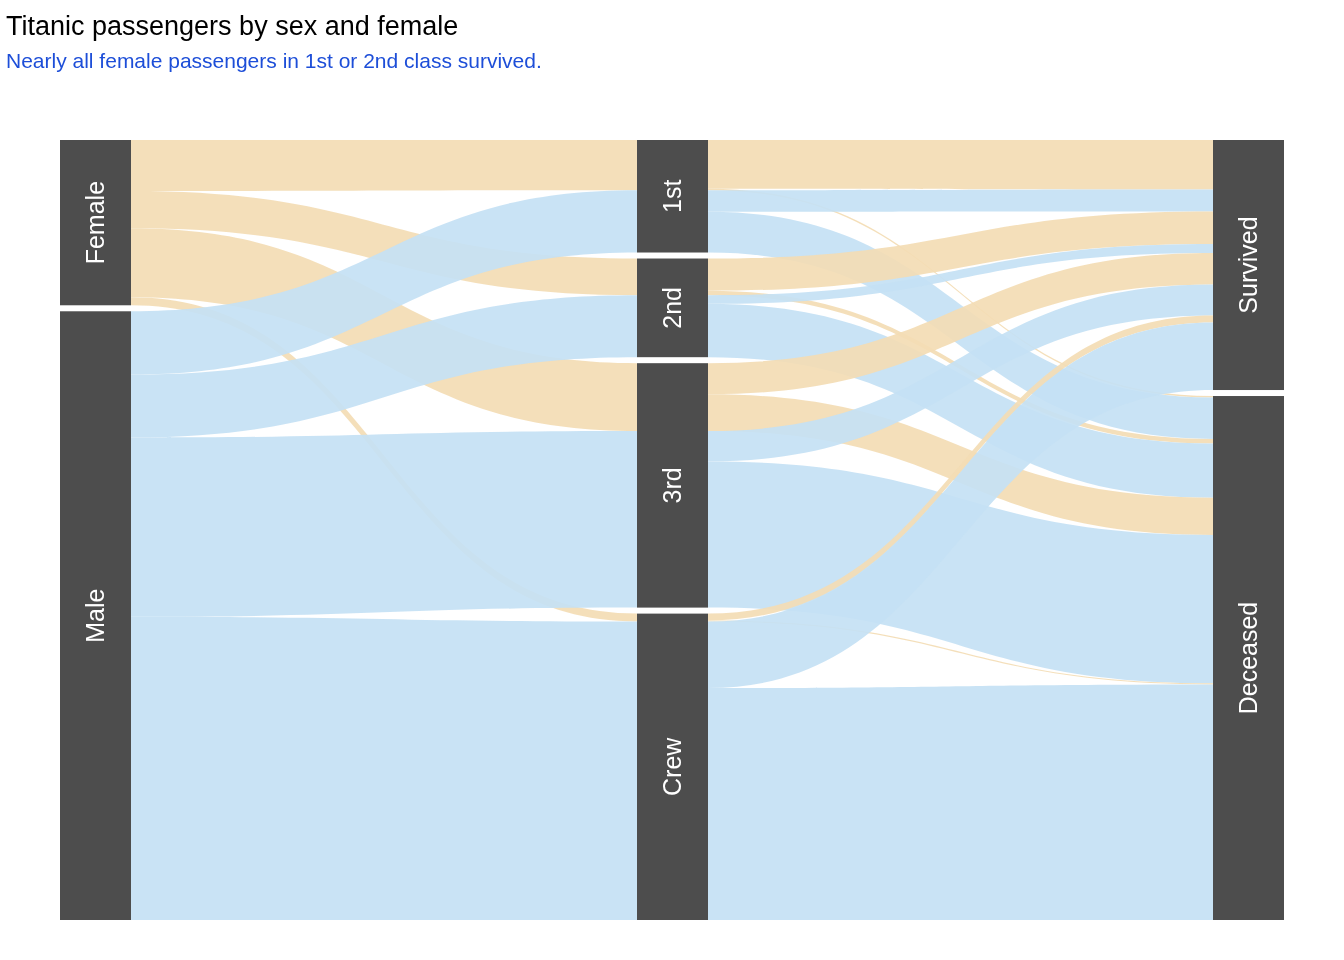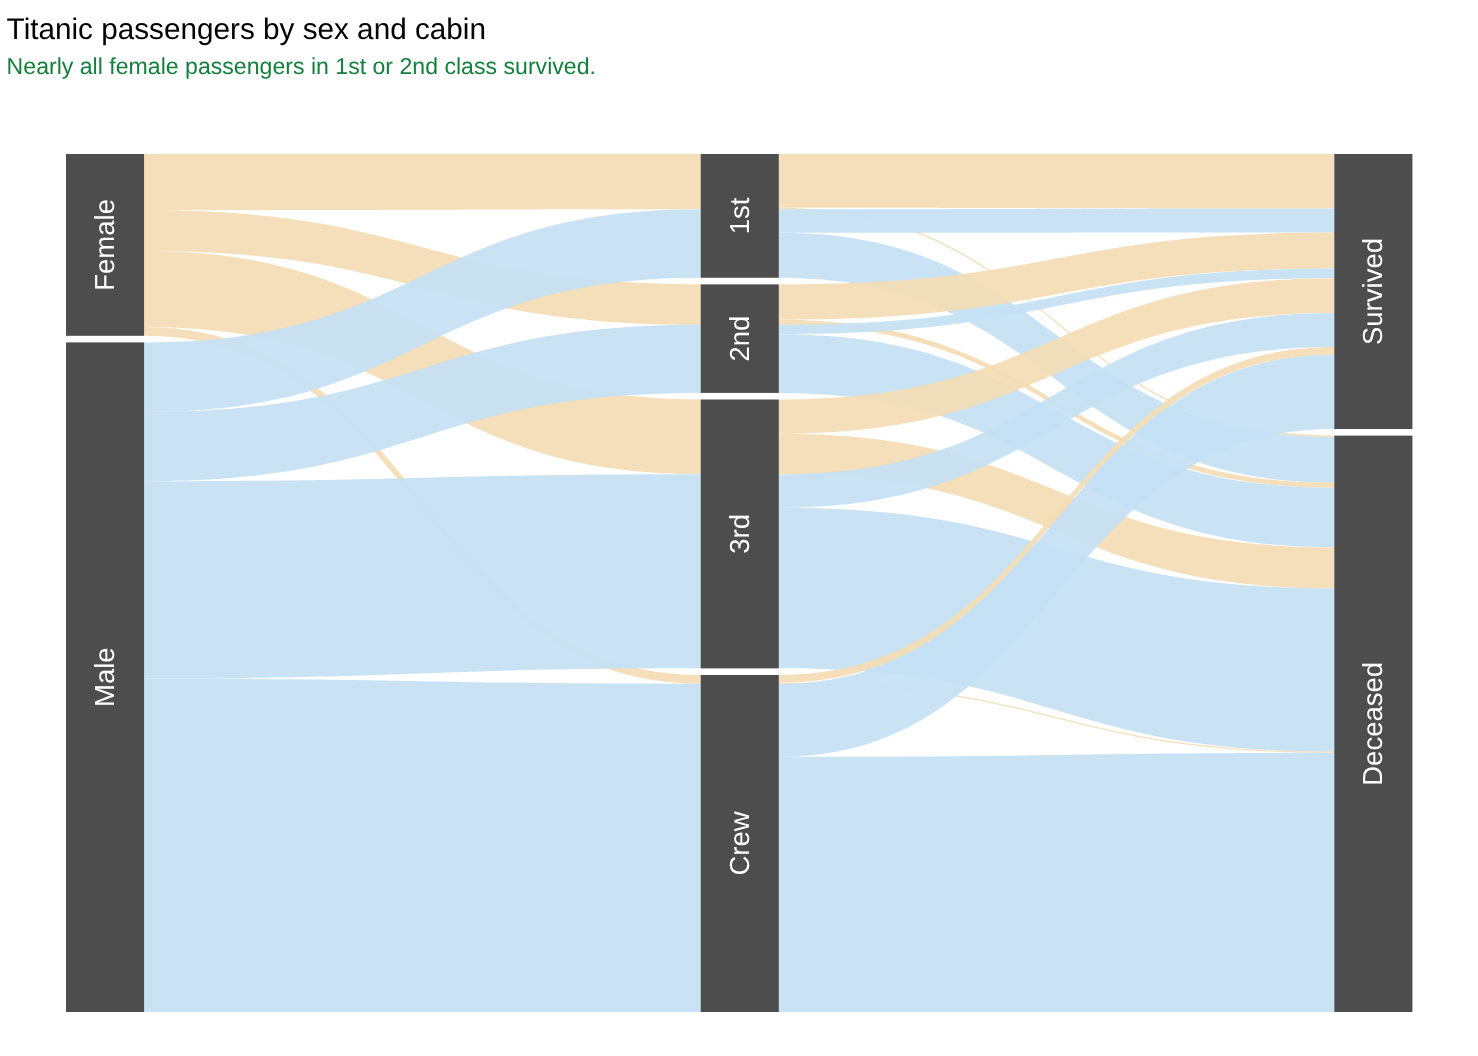--- a/index.html
+++ b/index.html
@@ -1,29 +1,29 @@
 <!DOCTYPE html>
 <html><head>
 <meta charset="utf-8">
 <style>
   html,body{margin:0;padding:0;background:#ffffff;}
   body{width:1344px;height:960px;font-family:"Liberation Sans",sans-serif;color:#000;overflow:hidden;}
   #root{position:relative;width:1344px;height:960px;}
   #title{position:absolute;left:6px;top:10px;font-size:27px;line-height:32px;color:#000;white-space:nowrap;}
-  #subtitle{position:absolute;left:6px;top:48px;font-size:21px;line-height:26px;color:#15803d;white-space:nowrap;}
+  #subtitle{position:absolute;left:6px;top:48px;font-size:21px;line-height:26px;color:#1d4ed8;white-space:nowrap;}
   #plot{position:absolute;left:0;top:0;width:1344px;height:960px;}
   .node-rect{fill:#4D4D4D;}
   .node-label{fill:#FFFFFF;font-family:"Liberation Sans",sans-serif;font-size:25px;}
   svg{display:block;}
 </style>
 </head>
 <body>
 
 <div id="root">
-  <div id="title">Titanic passengers by sex and cabin</div>
+  <div id="title">Titanic passengers by sex and female</div>
   <div id="subtitle">Nearly all female passengers in 1st or 2nd class survived.</div>
   <svg id="plot" viewBox="0 0 1344 960" width="1344" height="960" xmlns="http://www.w3.org/2000/svg">
     <g id="flows-layer">
         <path d="M131,140 C384,140 384,140 637,140 L637,190.19990913221264 C384,190.19990913221264 384,190.9904588823262 131,190.9904588823262 Z" fill="#F3DCB4" fill-opacity="0.92" stroke="none"></path>
         <path d="M131,190.9904588823262 C384,190.9904588823262 384,258.5170377101318 637,258.5170377101318 L637,295.2149023171286 C384,295.2149023171286 384,228.26624261699226 131,228.26624261699226 Z" fill="#F3DCB4" fill-opacity="0.92" stroke="none"></path>
         <path d="M131,228.26624261699226 C384,228.26624261699226 384,363.1858246251704 637,363.1858246251704 L637,431.0422535211268 C384,431.0422535211268 384,297.19127669241254 131,297.19127669241254 Z" fill="#F3DCB4" fill-opacity="0.92" stroke="none"></path>
         <path d="M131,297.19127669241254 C384,297.19127669241254 384,613.6074511585643 637,613.6074511585643 L637,621.5701953657428 C384,621.5701953657428 384,305.27941844616083 131,305.27941844616083 Z" fill="#F3DCB4" fill-opacity="0.92" stroke="none"></path>
         <path d="M131,311.27941844616083 C384,311.27941844616083 384,190.19990913221264 637,190.19990913221264 L637,252.51703771013177 C384,252.51703771013177 384,374.57791912766925 131,374.57791912766925 Z" fill="#C4E1F4" fill-opacity="0.92" stroke="none"></path>
         <path d="M131,374.57791912766925 C384,374.57791912766925 384,295.2149023171286 637,295.2149023171286 L637,357.18582462517037 C384,357.18582462517037 384,437.5247614720582 131,437.5247614720582 Z" fill="#C4E1F4" fill-opacity="0.92" stroke="none"></path>
         <path d="M131,437.5247614720582 C384,437.5247614720582 384,431.0422535211268 637,431.0422535211268 L637,607.6074511585643 C384,607.6074511585643 384,616.8705134029987 131,616.8705134029987 Z" fill="#C4E1F4" fill-opacity="0.92" stroke="none"></path>

